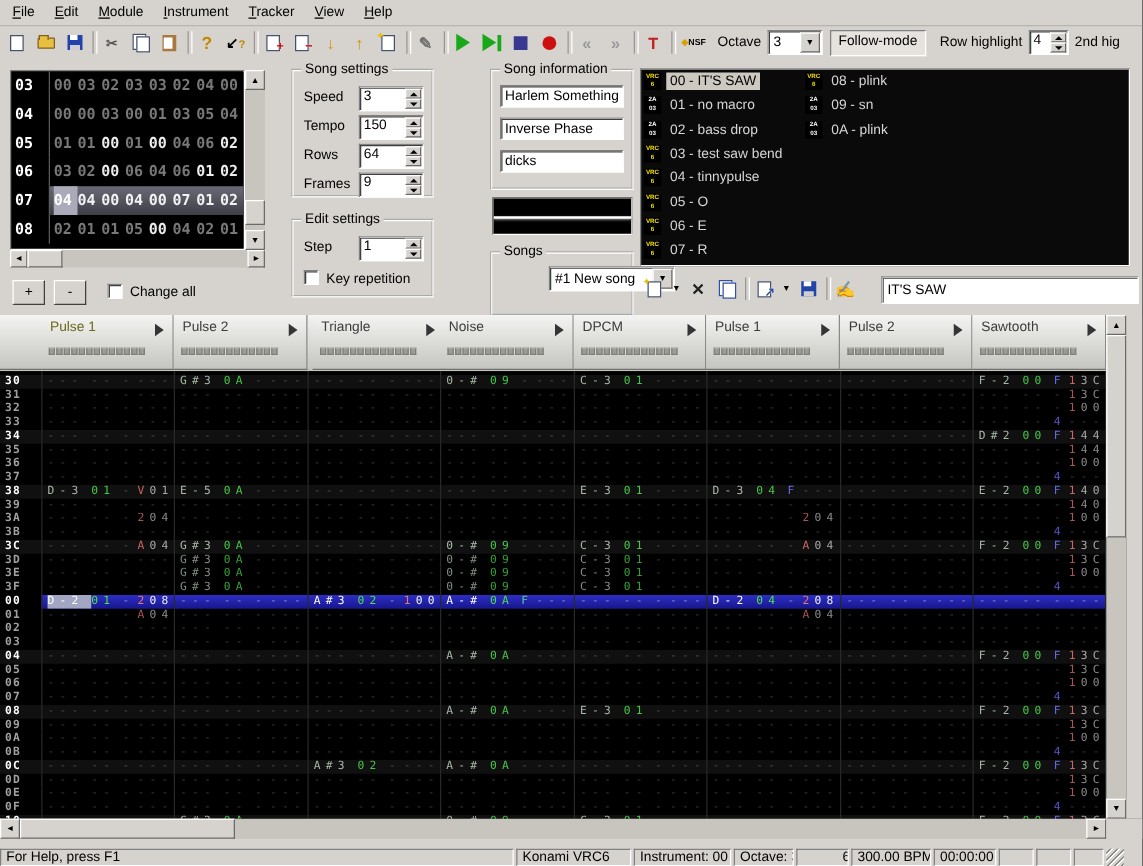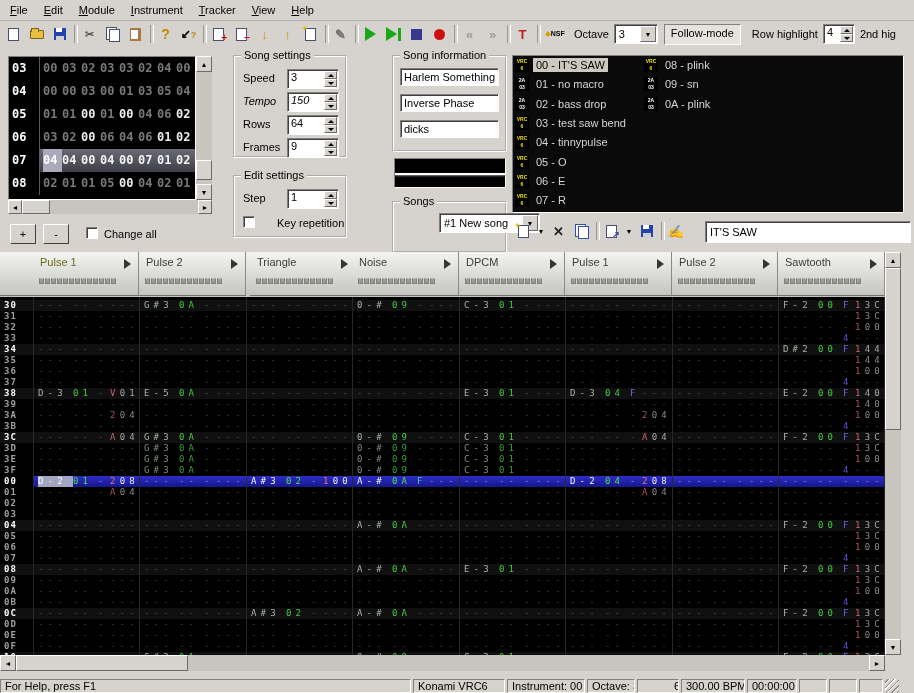--- a/index.html
+++ b/index.html
@@ -292,21 +292,21 @@
     <div class="srow" style="top:12px;">
       <span class="lbl">Speed</span>
       <span class="spin">
           <span class="val">3</span>
           <span class="arrows">
             <div class="up"></div>
             <div class="dn"></div>
           </span>
         </span>
     </div>
-    <div class="srow" style="top:35px;font-style:italic;">
+    <div class="srow" style="top:35px;">
       <span class="lbl">Tempo</span>
       <span class="spin">
           <span class="val">150</span>
           <span class="arrows">
             <div class="up"></div>
             <div class="dn"></div>
           </span>
         </span>
     </div>
     <div class="srow" style="top:58px;">
@@ -337,21 +337,21 @@
       <span class="lbl">Step</span>
       <span class="spin">
           <span class="val">1</span>
           <span class="arrows">
             <div class="up"></div>
             <div class="dn"></div>
           </span>
         </span>
     </div>
     <span class="checkbox abs" style="left:8px;top:39px;"></span>
-    <span class="abs" style="left:26px;top:40px;margin-left:16px;">Key repetition</span>
+    <span class="abs" style="left:26px;top:40px;">Key repetition</span>
   </div>
 
   <div class="groupbox" style="left:392px;top:8px;width:115px;height:97px;">
     <span class="legend">Song information</span>
     <input class="inp" style="left: 6px; top: 11px;" value="Harlem Something">
     <input class="inp" style="left: 6px; top: 37px;" value="Inverse Phase">
     <input class="inp" style="left: 6px; top: 63px;" value="dicks">
   </div>
 
   <div id="visualizer" class="abs">

